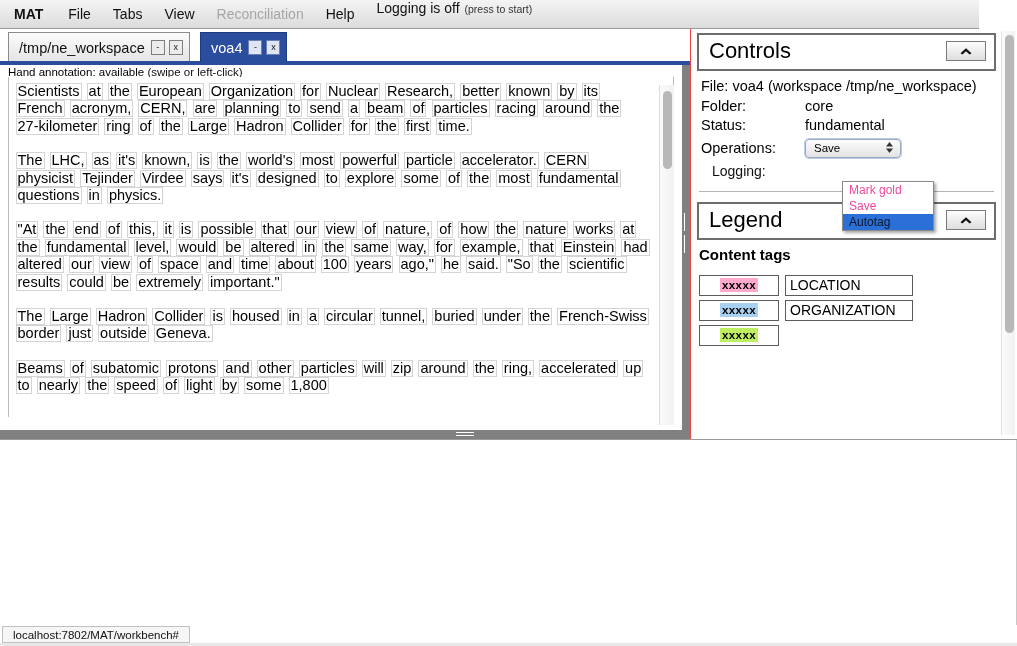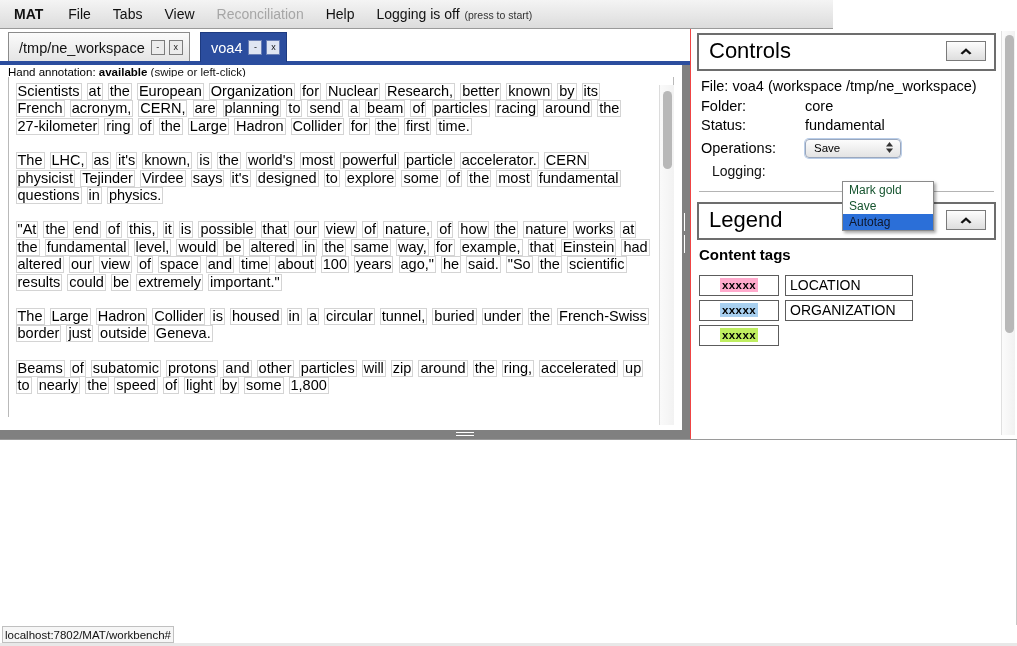--- a/index.html
+++ b/index.html
@@ -6,24 +6,24 @@
   body{
     width:1017px;height:646px;overflow:hidden;
     font-family:"Liberation Sans", sans-serif;
     background:#ffffff;
     -webkit-font-smoothing:antialiased;
   }
   #app{position:relative;width:1017px;height:646px;background:#ffffff;}
 
   
   .menubar{
-    position:absolute;left:0;top:0;width:833px;height:29px;
+    position:absolute;left:0;top:0;width:979px;height:29px;
     background:linear-gradient(#f4f4f4,#dcdcdc);
     border-bottom:1px solid #9a9a9a;
-    display:flex;align-items:center;
+    display:flex;
     box-sizing:border-box;
   }
   .menu-item{
     font-size:14px;color:#111;padding:0 11px;line-height:29px;
     white-space:nowrap;cursor:default;
   }
   .menu-item.brand{font-weight:bold;padding-left:14px;padding-right:14px;}
   .menu-item.disabled{color:#a6a6a6;}
   .logging{
     font-size:14px;color:#111;padding:0 11px;white-space:nowrap;display:flex;
@@ -78,21 +78,21 @@
   .docpane{
     position:absolute;left:0;top:65px;width:682px;height:365px;
     background:#ffffff;overflow:hidden;
     box-sizing:border-box;
   }
   .handann{
     position:absolute;left:0;top:0;width:682px;height:18px;
     padding:1px 0 0 8px;box-sizing:border-box;
     font-size:11.5px;color:#000;white-space:nowrap;
   }
-  .handann b{font-weight:bold;}
+  .handann b{font-weight:normal;}
   .handann .sub{color:#111;}
   .handann-rule{
     position:absolute;left:8px;top:17px;width:666px;height:2px;background:#000;
   }
   .textwrap{
     position:absolute;left:8px;top:12px;width:666px;height:340px;
     border-left:1px solid #b9b9b9;border-right:1px solid #b9b9b9;
     box-sizing:border-box;overflow:hidden;background:#fff;
   }
   .textbody{
@@ -186,21 +186,21 @@
     position:absolute;right:7px;top:2px;
     display:flex;flex-direction:column;align-items:center;gap:1px;line-height:0;
   }
   .dropdown{
     position:absolute;left:842px;top:181px;width:92px;
     background:#ffffff;border:1px solid #8a8a8a;
     box-shadow:2px 2px 3px rgba(0,0,0,.35);
     z-index:40;padding:0;box-sizing:border-box;
   }
   .dd-item{
-    font-size:12px;color:#14532d;line-height:14px;padding:1px 4px 1px 6px;
+    font-size:12px;color:#ec4899;line-height:14px;padding:1px 4px 1px 6px;
     white-space:nowrap;cursor:pointer;
   }
   .dd-item.sel{background:#2b6fd8;color:#0f172a;}
 
   .rule{
     height:1px;background:#b4b4b4;margin:8px 2px 10px 2px;
   }
 
   .ct-title{font-size:15px;font-weight:bold;color:#000;margin:6px 0 12px 2px;}
   .legend-row{display:flex;align-items:flex-start;margin:0 0 4px 2px;}
@@ -242,21 +242,21 @@
   }
 
   
   .statusbar{
     position:absolute;left:0;top:626px;width:1017px;height:20px;
     background:#ffffff;box-sizing:border-box;
   }
   .status-chip{
     position:absolute;left:2px;top:0px;height:17px;
     border:1px solid #c0c0c0;background:#f6f6f6;
-    padding:0 2px;box-sizing:border-box;
+    padding:0 10px;box-sizing:border-box;
     font-size:11.5px;color:#111;line-height:16px;white-space:nowrap;
   }
   .bottom-noise{
     position:absolute;left:0;top:643px;width:1017px;height:3px;
     background:#e8e8e8;overflow:hidden;
   }
 </style>
 </head>
 <body>
 

